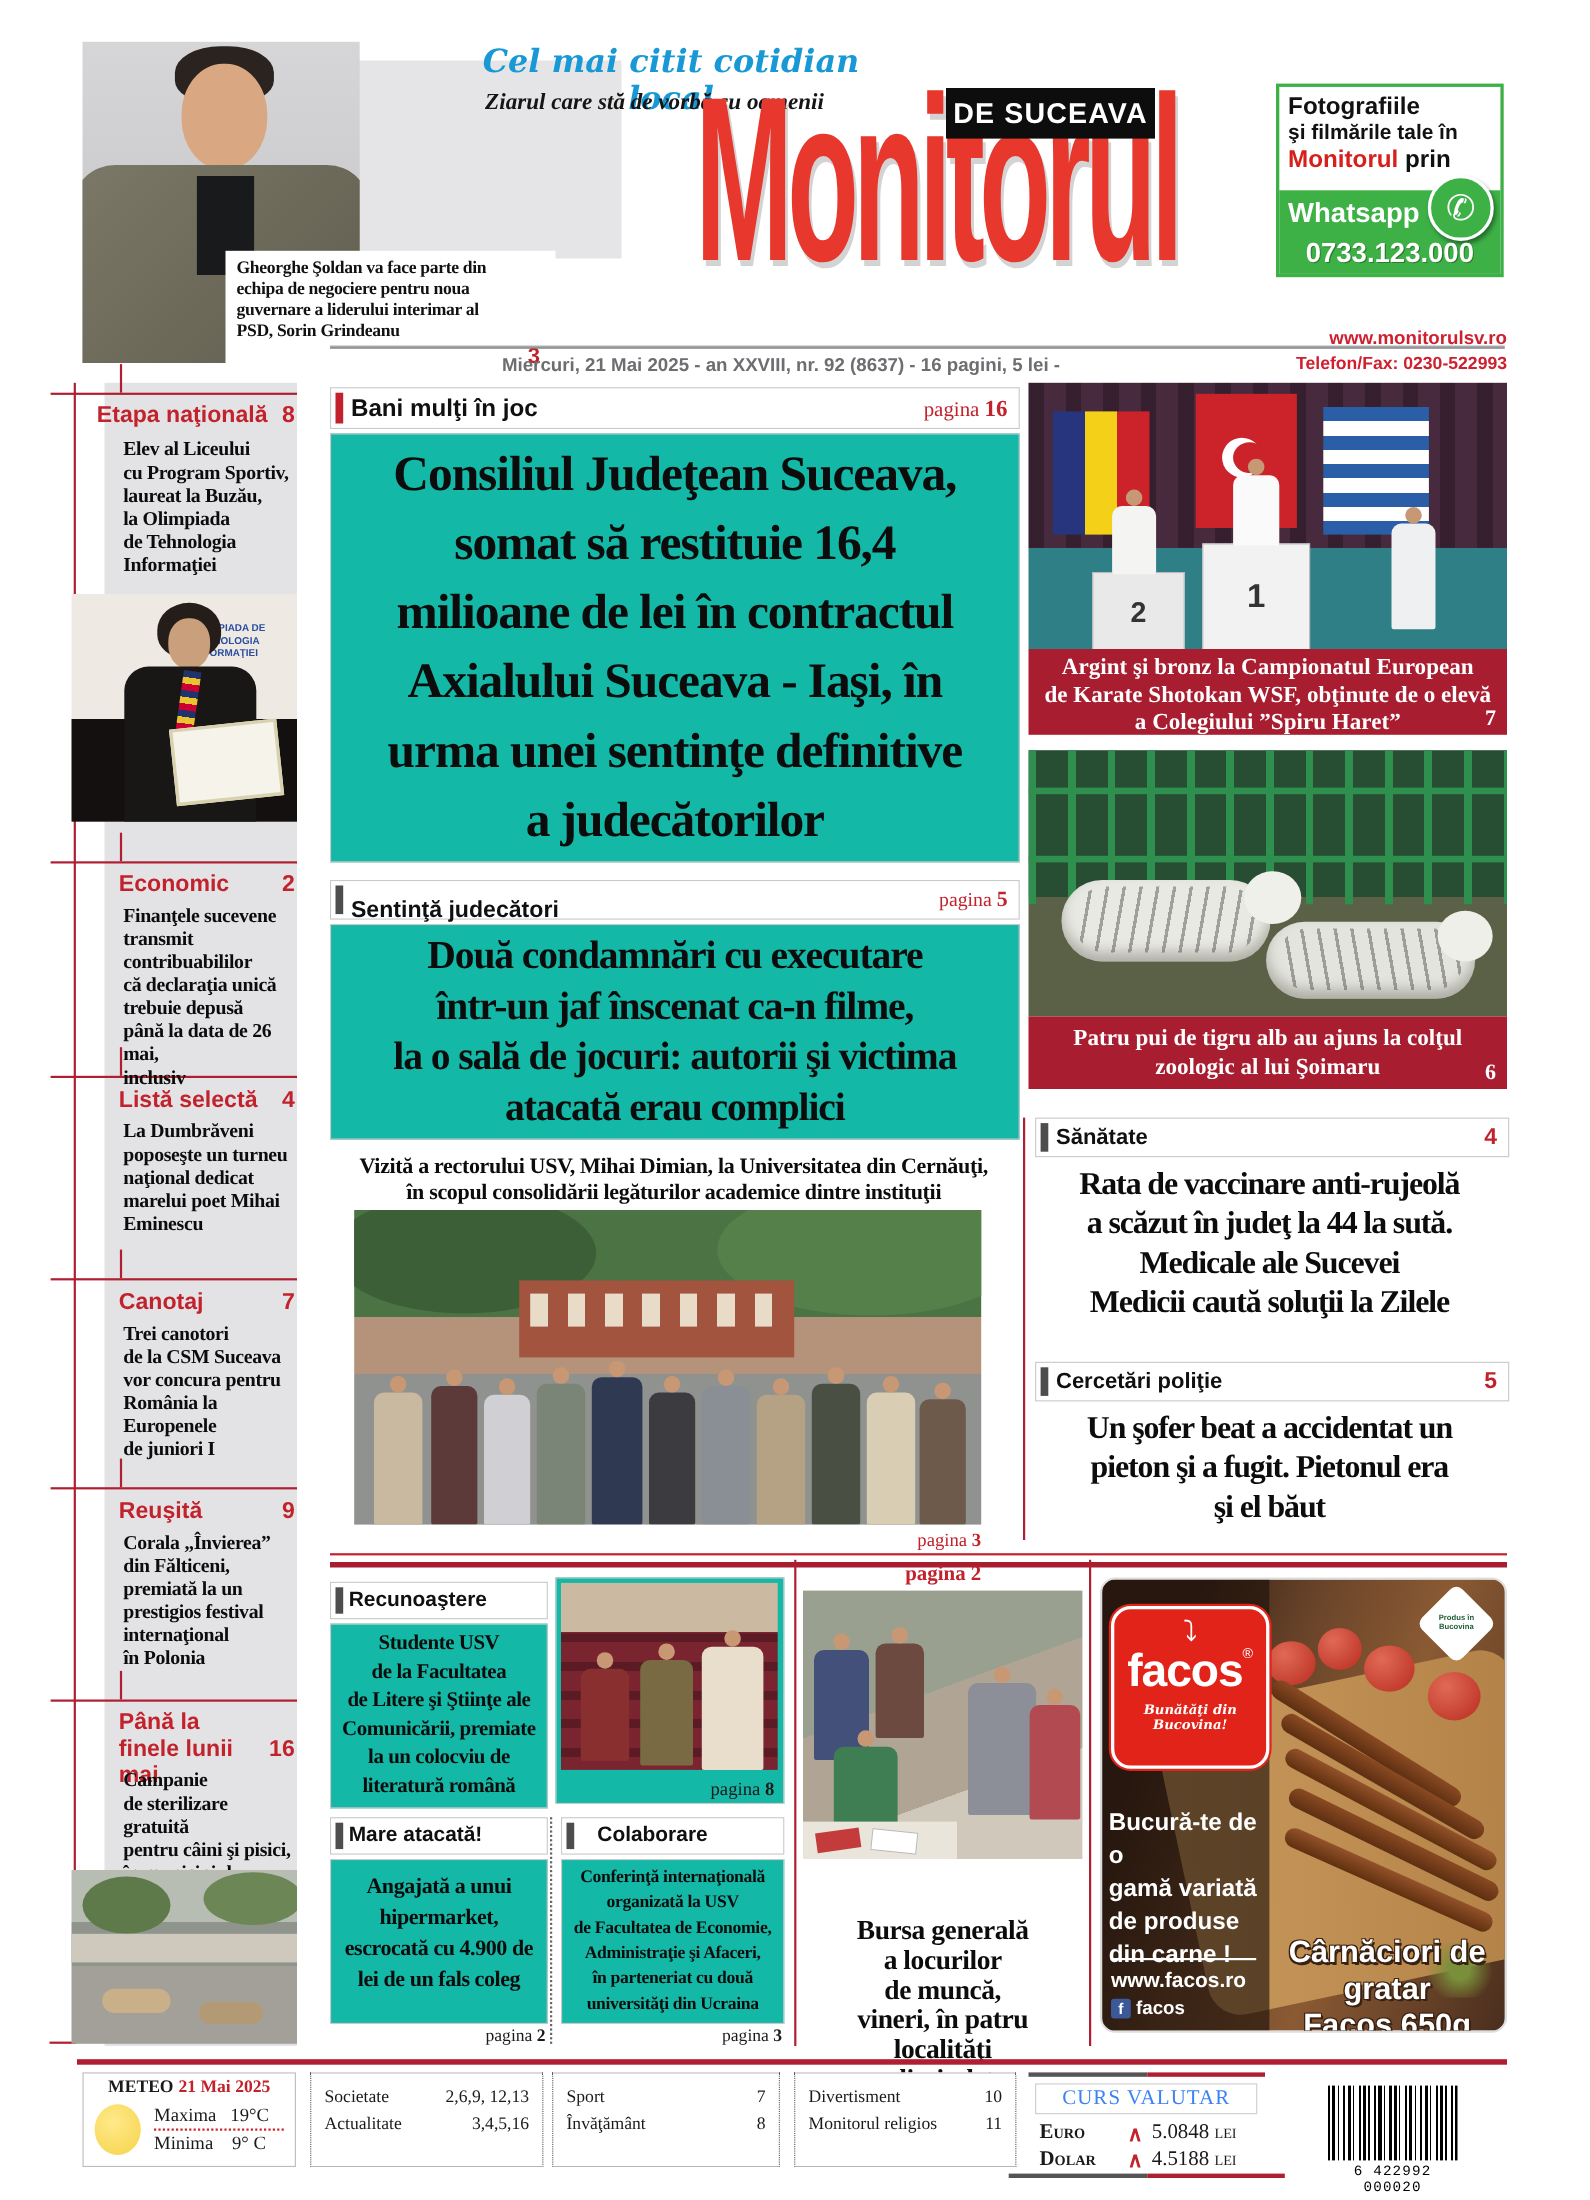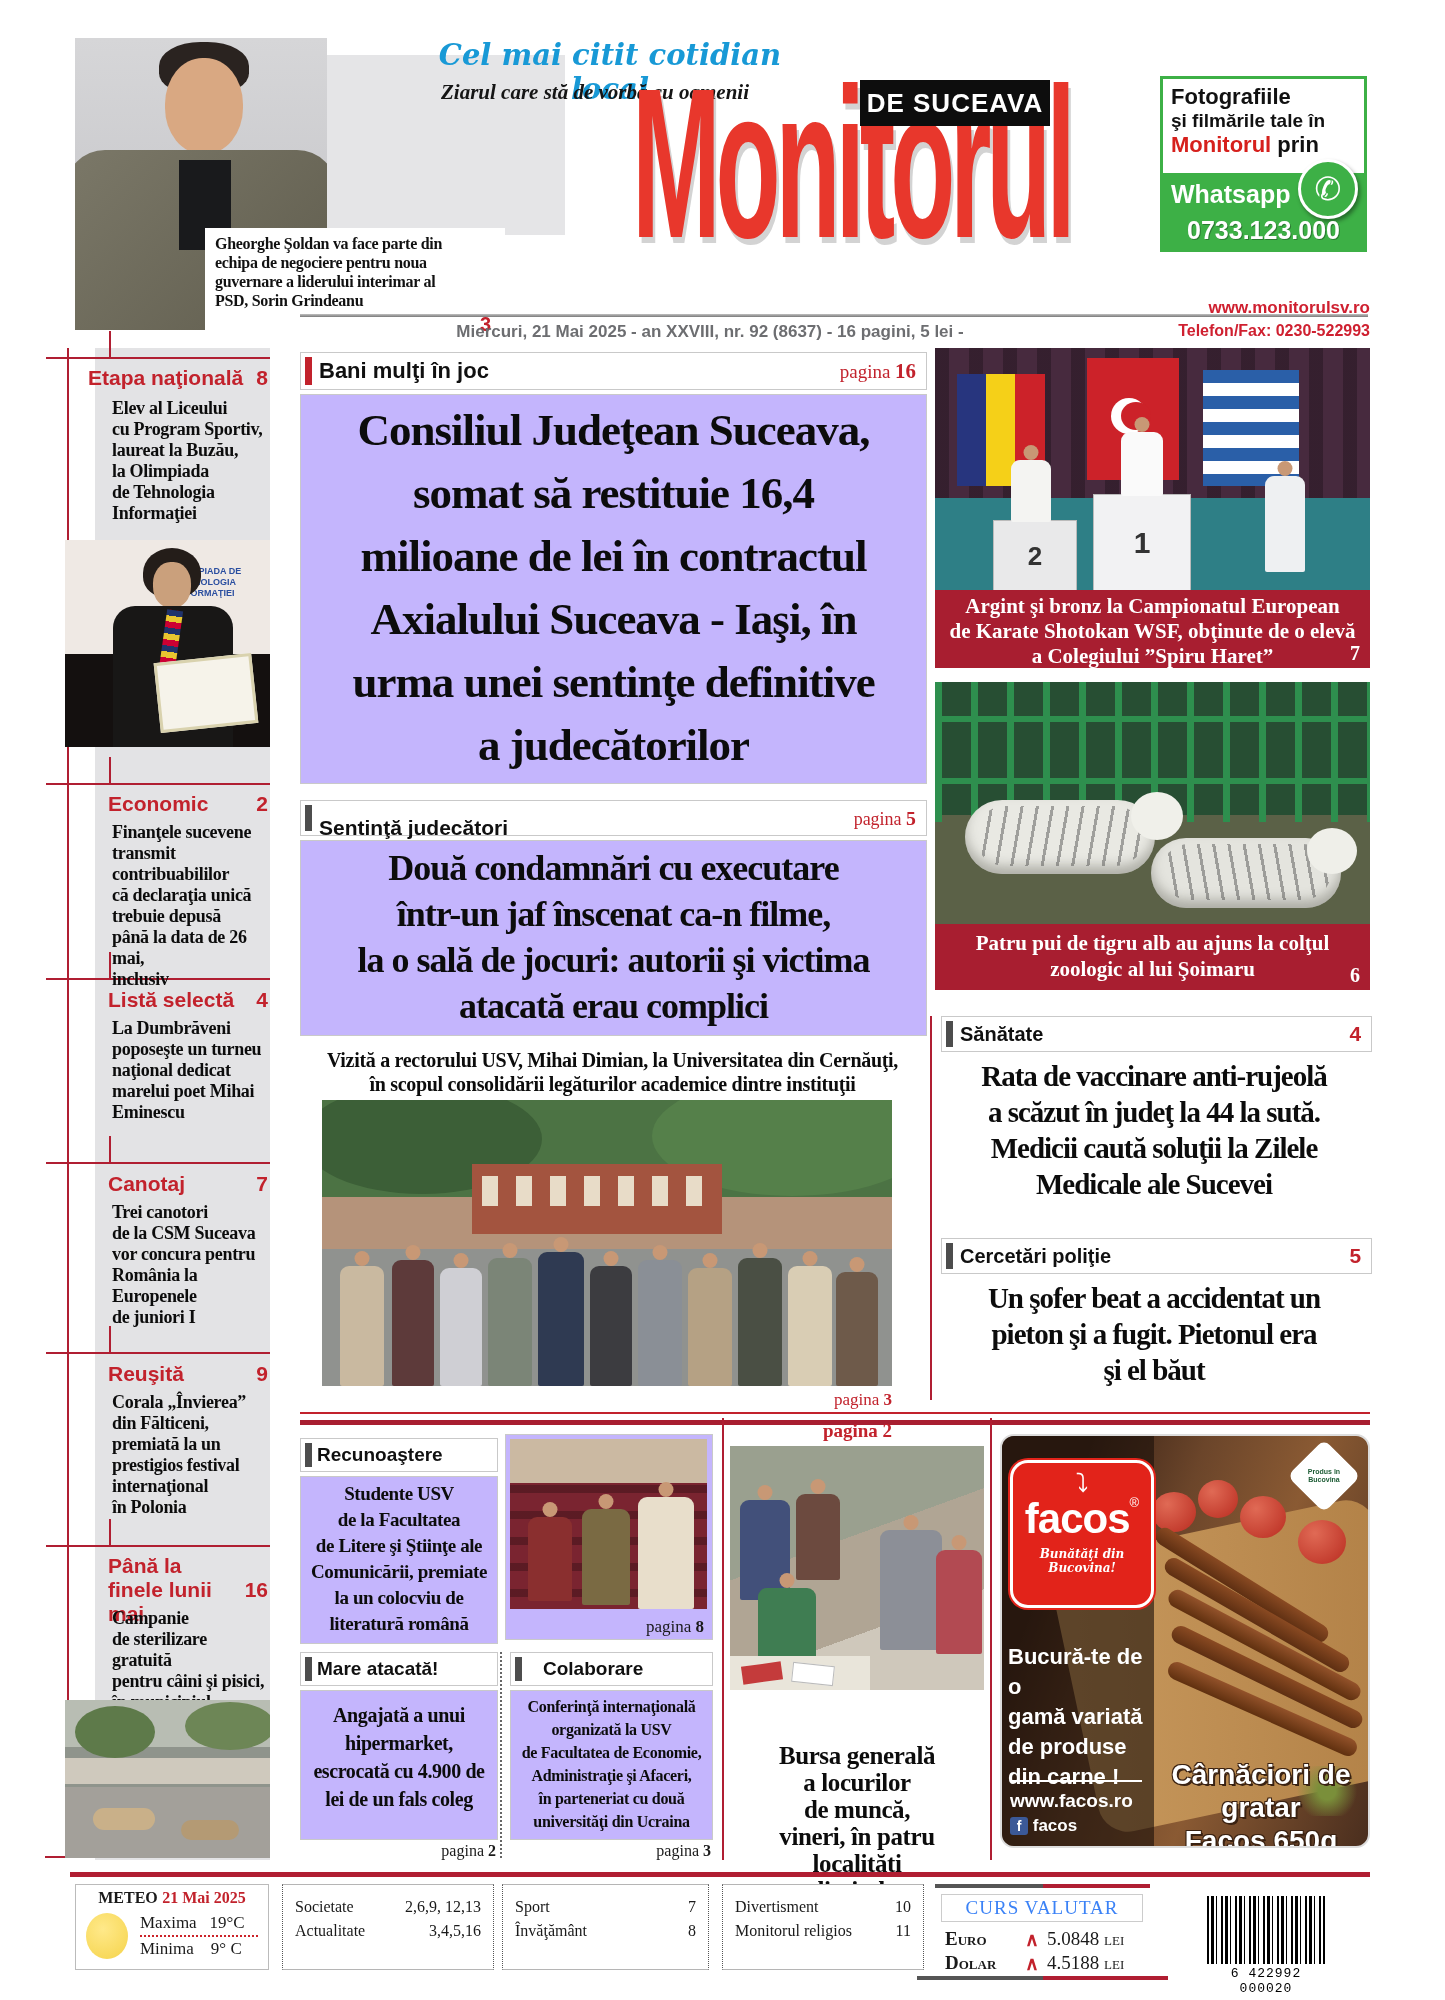--- a/index.html
+++ b/index.html
@@ -3,21 +3,21 @@
 <meta charset="utf-8">
 <style>
   html,body{margin:0;padding:0;}
   body{width:1445px;height:2000px;position:relative;background:#fff;
        font-family:"Liberation Sans",sans-serif;color:#111;overflow:hidden;}
   .abs{position:absolute;}
   .serif{font-family:"Liberation Serif",serif;}
   
   .hl{font-family:"Liberation Serif",serif;font-weight:bold;color:#0c0c0c;
       text-align:center;letter-spacing:-1px;}
-  .box{border:1px solid #c9c9c9;background:#c4b5fd;}
+  .box{border:1px solid #c9c9c9;background:#14b8a6;}
   
   .kicker{border:1px solid #c9c9c9;background:#fff;display:flex;align-items:center;}
   .kbar{position:absolute;left:4px;top:4px;bottom:4px;width:7px;background:#4d4d4d;}
   .kbar.red{background:#c2222c;}
   .ktext{font-weight:bold;color:#101010;margin-left:18px;}
   .pag{position:absolute;right:10px;color:#c2222c;font-family:"Liberation Serif",serif;}
   .pag b{font-size:110%;}
   
   .skick{color:#c2222c;font-weight:bold;font-size:21px;line-height:24px;}
   .spnum{color:#c2222c;font-weight:bold;font-size:21px;position:absolute;right:2px;top:0;}
@@ -315,22 +315,22 @@
 <div class="vline" style="left:930px;top:1016px;height:384px;"></div>
 <div class="kicker abs" style="left:941px;top:1016px;width:429px;height:34px;">
   <span class="kbar"></span>
   <span class="ktext" style="font-size:20px;">Sănătate</span>
   <span class="pag" style="font-weight:bold;font-family:'Liberation Sans',sans-serif;font-size:19px;"><b>4</b></span>
 </div>
 <div class="abs" style="left:938px;top:1058px;width:432px;">
   <div class="hl" style="font-size:29px;line-height:36px;">
     <div>Rata de vaccinare anti-rujeolă</div>
     <div>a scăzut în judeţ la 44 la sută.</div>
+    <div>Medicale ale Sucevei</div>
     <div>Medicii caută soluţii la Zilele</div>
-    <div>Medicale ale Sucevei</div>
   </div>
 </div>
 
 <div class="kicker abs" style="left:941px;top:1238px;width:429px;height:34px;">
   <span class="kbar"></span>
   <span class="ktext" style="font-size:20px;">Cercetări poliţie</span>
   <span class="pag" style="font-weight:bold;font-family:'Liberation Sans',sans-serif;font-size:19px;"><b>5</b></span>
 </div>
 <div class="abs" style="left:938px;top:1280px;width:432px;">
   <div class="hl" style="font-size:29px;line-height:36px;">

